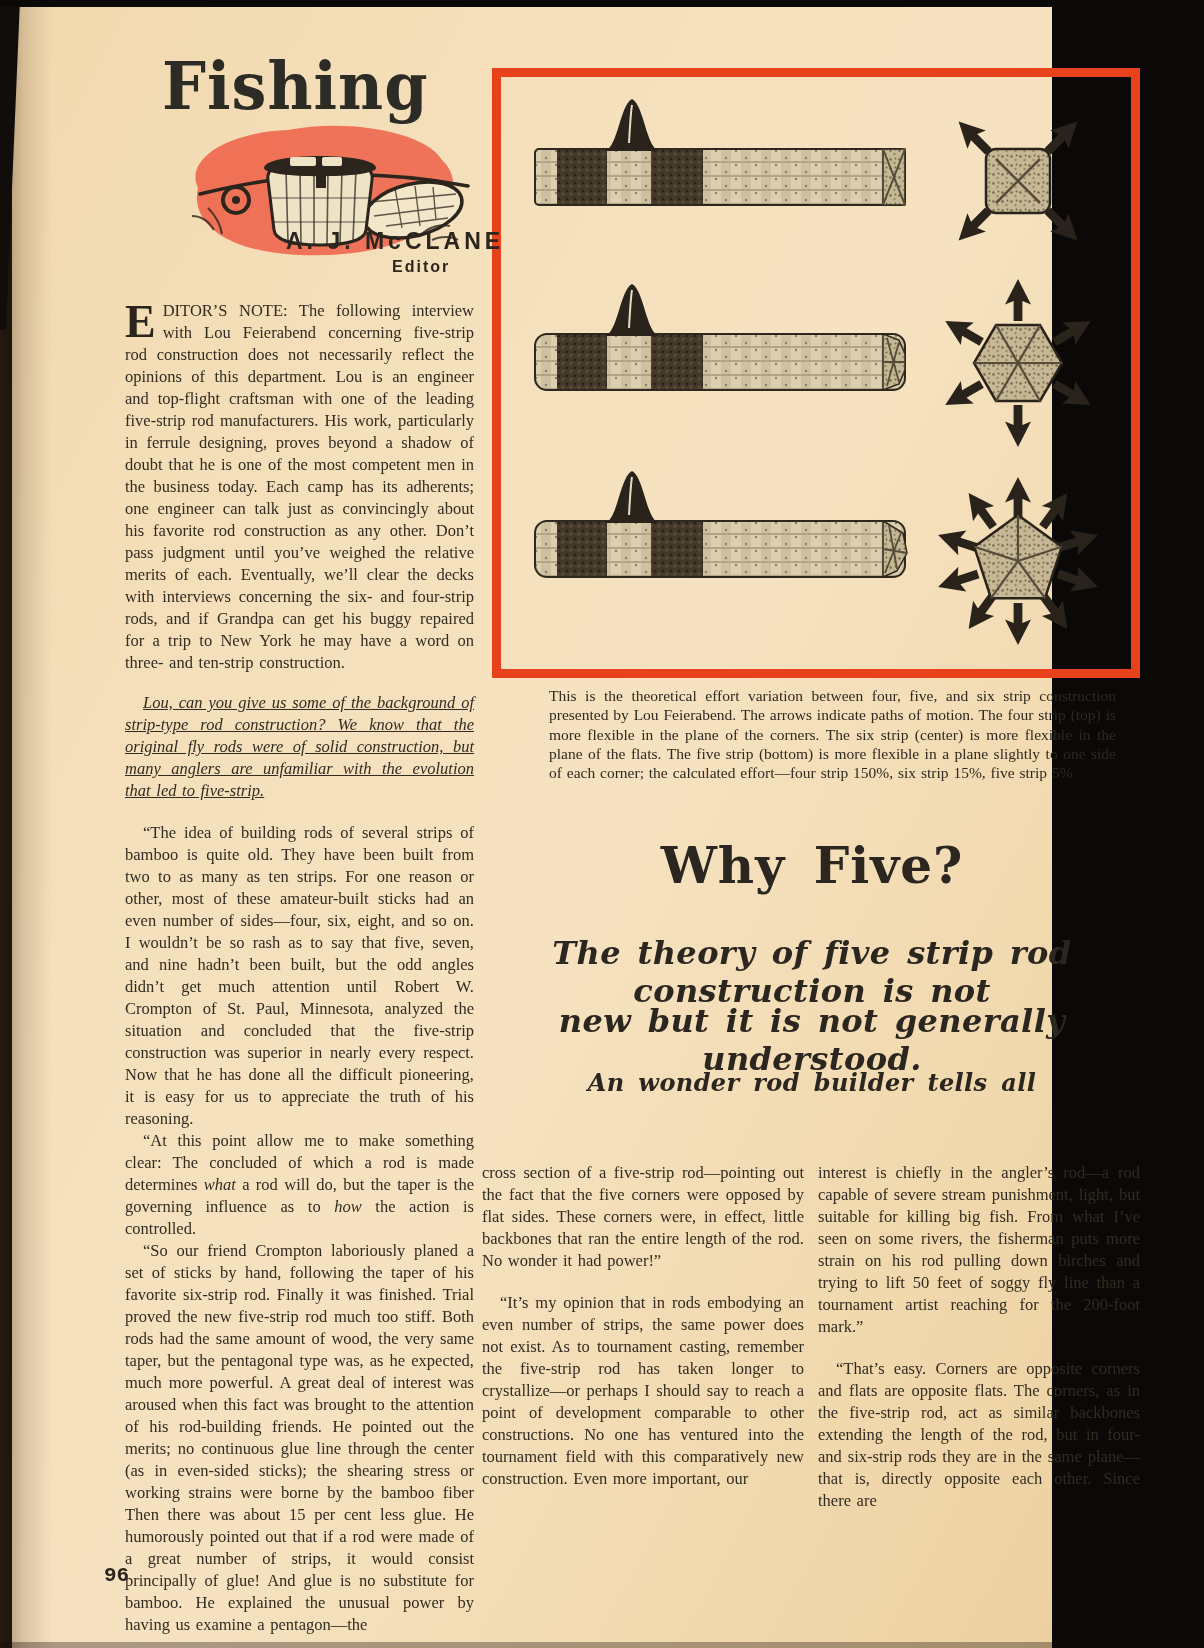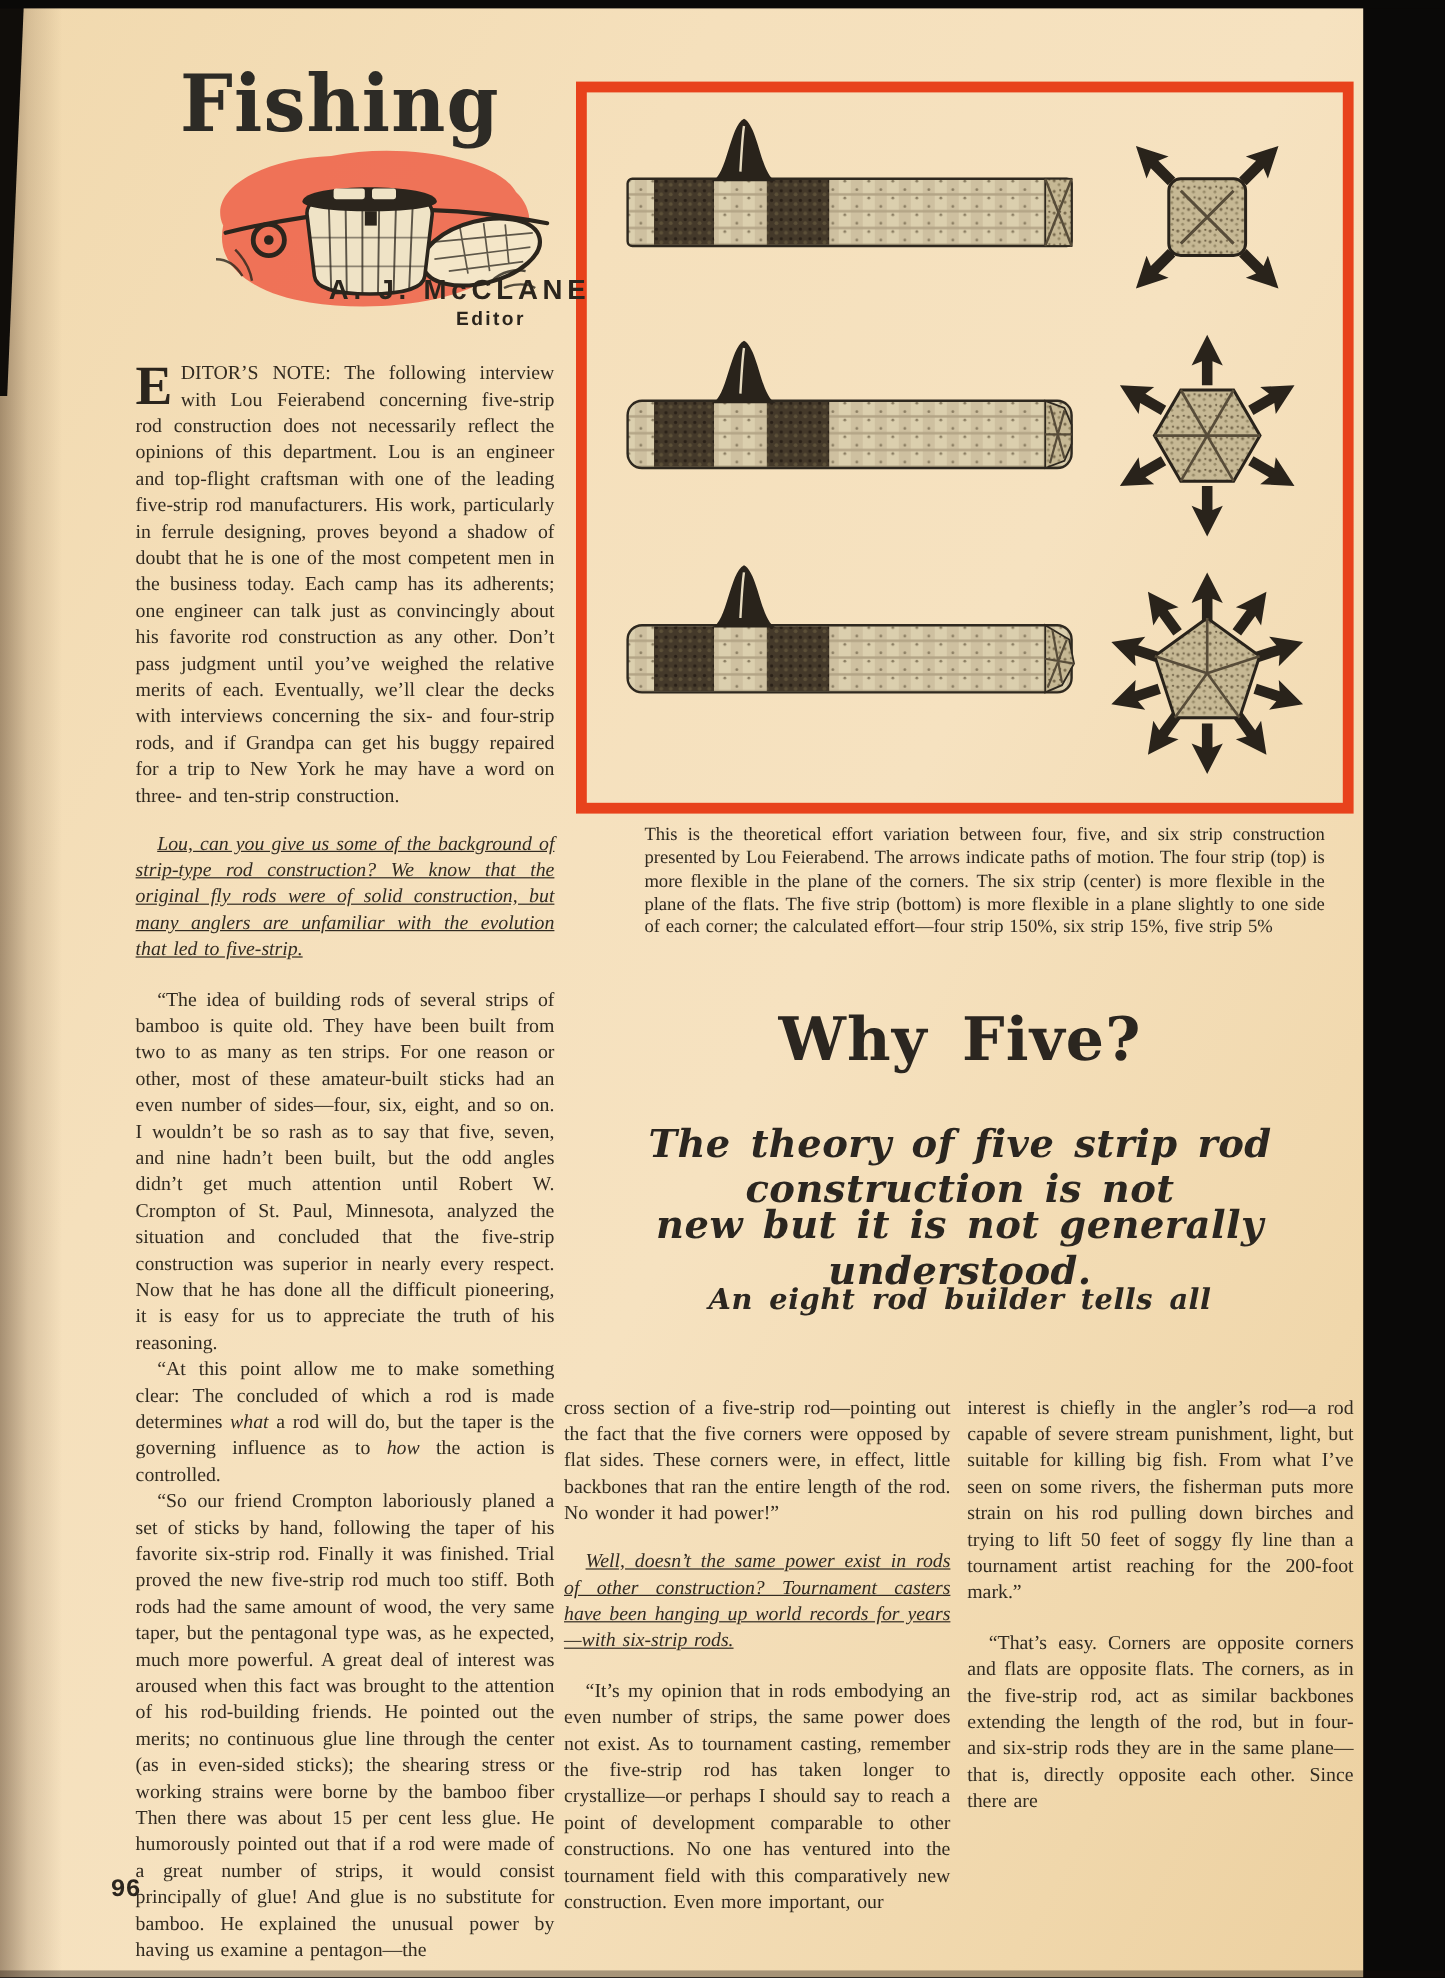--- a/index.html
+++ b/index.html
@@ -1,18 +1,18 @@
 <!DOCTYPE html>
 <html><head>
 <meta charset="utf-8">
 <style>
   html,body{margin:0;padding:0;background:#0a0908;}
   #stage{position:relative;width:1204px;height:1648px;overflow:hidden;background:#0a0908;
          font-family:"Liberation Serif","DejaVu Serif",serif;color:#322b21;}
-  #paper{position:absolute;left:0;top:6px;width:1136px;height:1642px;
+  #paper{position:absolute;left:12px;top:6px;width:1040px;height:1642px;
          background:linear-gradient(118deg,#f1d9ae 0%,#f5e0bc 30%,#f6e2c0 55%,#f0d7ab 85%,#ecd0a0 100%);}
   .edge-top{position:absolute;left:0;top:0;width:1204px;height:7px;background:#0a0908;}
   .edge-left-wedge{position:absolute;left:0;top:0;width:20px;height:330px;background:#100d0a;
          clip-path:polygon(0 0,100% 0,30% 100%,0 100%);}
   .edge-left-shade{position:absolute;left:0;top:0;width:52px;height:1648px;
          background:linear-gradient(to right,rgba(70,45,25,.45),rgba(90,60,35,.18) 45%,transparent);}
   .edge-bottom{position:absolute;left:0;bottom:0;width:1204px;height:6px;background:rgba(25,15,8,.35);}
 
   .section-title{position:absolute;left:150px;top:44px;margin:0;font-family:"DejaVu Serif","Liberation Serif",serif;
          font-size:62px;font-weight:bold;letter-spacing:1px;color:#2d2b26;transform:scaleY(1.06);z-index:3;}
@@ -187,25 +187,24 @@
           </g>
         </g>
       </svg>
     </div>
 
     <div class="caption">This is the theoretical effort variation between four, five, and six strip construction presented by Lou Feierabend. The arrows indicate paths of motion. The four strip (top) is more flexible in the plane of the corners. The six strip (center) is more flexible in the plane of the flats. The five strip (bottom) is more flexible in a plane slightly to one side of each corner; the calculated effort—four strip 150%, six strip 15%, five strip 5%</div>
 
     <h2 class="headline">Why Five?</h2>
     <div class="deck deck1">The theory of five strip rod construction is not</div>
     <div class="deck deck2">new but it is not generally understood.</div>
-    <div class="deck deck3">An eight rod builder tells all</div>
+    <div class="deck deck3">An wonder rod builder tells all</div>
 
     <div class="col col-mid">
       <p>cross section of a five-strip rod—pointing out the fact that the five corners were opposed by flat sides. These corners were, in effect, little backbones that ran the entire length of the rod.  No wonder it had power!”</p>
-      <p class="q">Well, doesn’t the same power exist in rods of other construction? Tournament casters have been hanging up world records for years—with six-strip rods.</p>
       <p class="indent gap-top">“It’s my opinion that in rods embodying an even number of strips, the same power does not exist.  As to tournament casting, remember the five-strip rod has taken longer to crystallize—or perhaps I should say to reach a point of development comparable to other constructions. No one has ventured into the tournament field with this comparatively new construction.  Even more important, our</p>
     </div>
 
     <div class="col col-right">
       <p>interest is chiefly in the angler’s rod—a rod capable of severe stream punishment, light, but suitable for killing big fish. From what I’ve seen on some rivers, the fisherman puts more strain on his rod pulling down birches and trying to lift 50 feet of soggy fly line than a tournament artist reaching for the 200-foot mark.”</p>
       <p class="indent gap-top">“That’s easy.  Corners are opposite corners and flats are opposite flats.  The corners, as in the five-strip rod, act as similar backbones extending the length of the rod, but in four- and six-strip rods they are in the same plane—that is, directly opposite each other.  Since there are</p>
     </div>
 
     <div class="page-number">96</div>
   </div>

